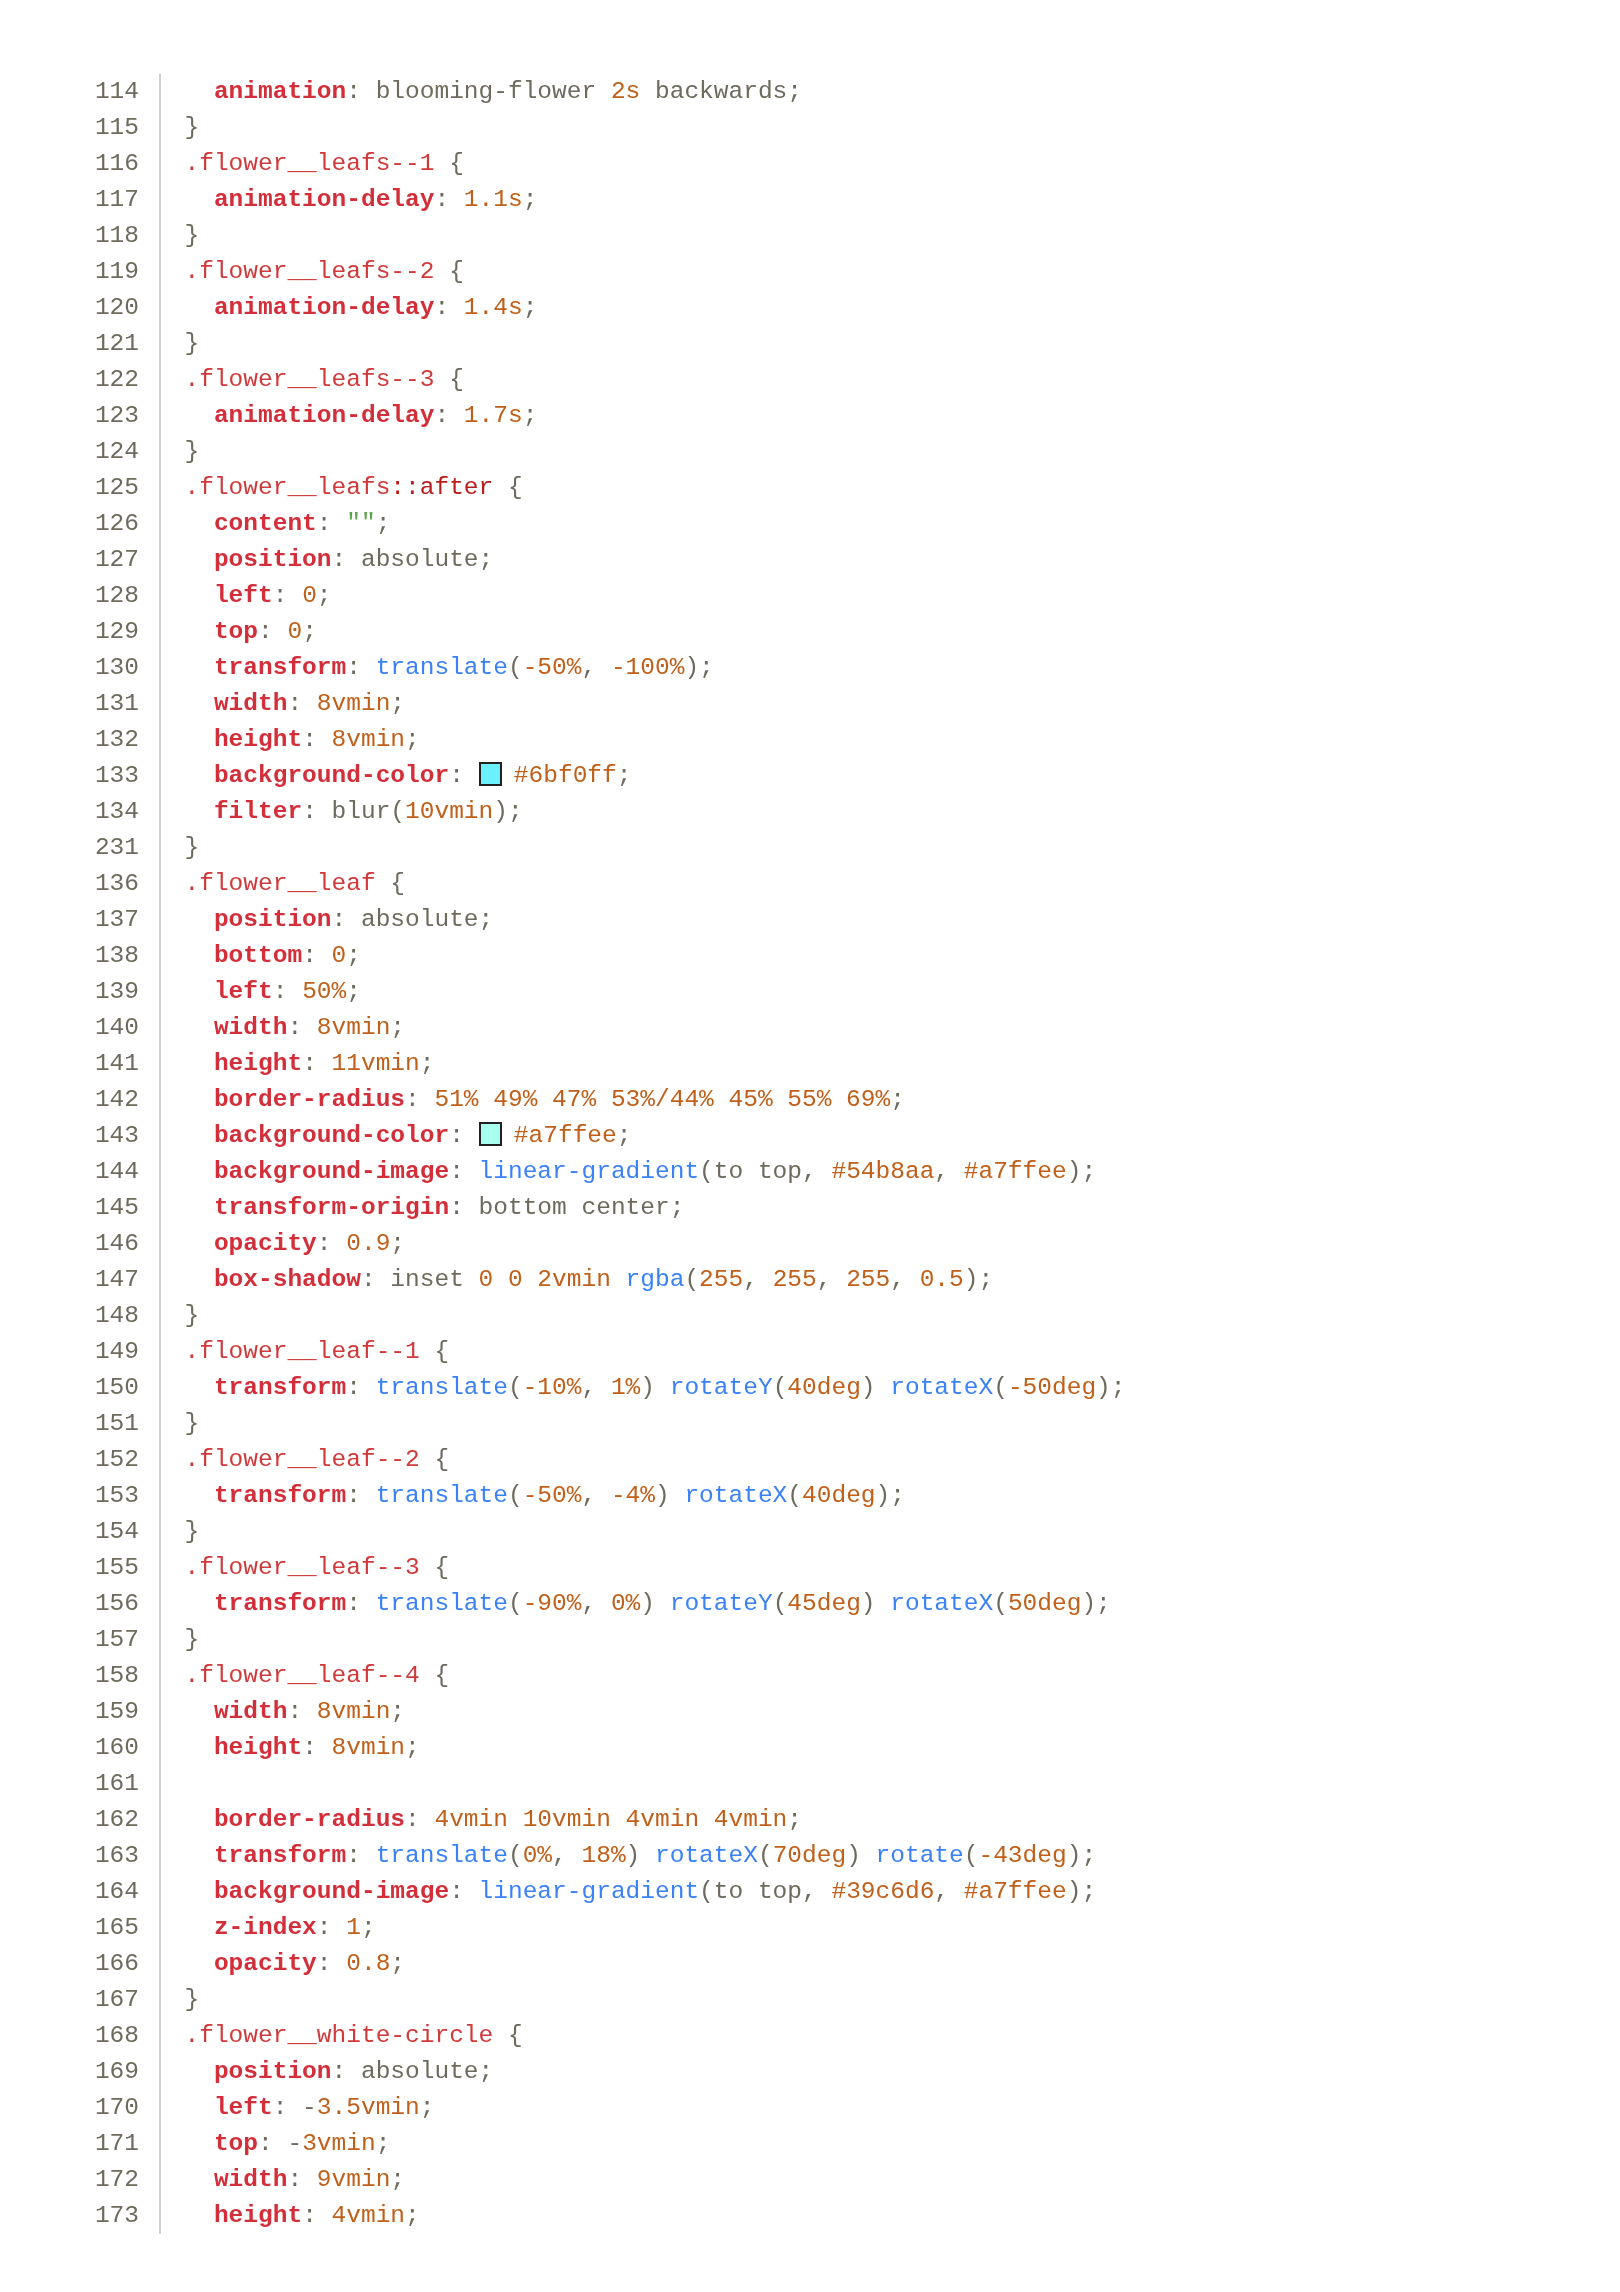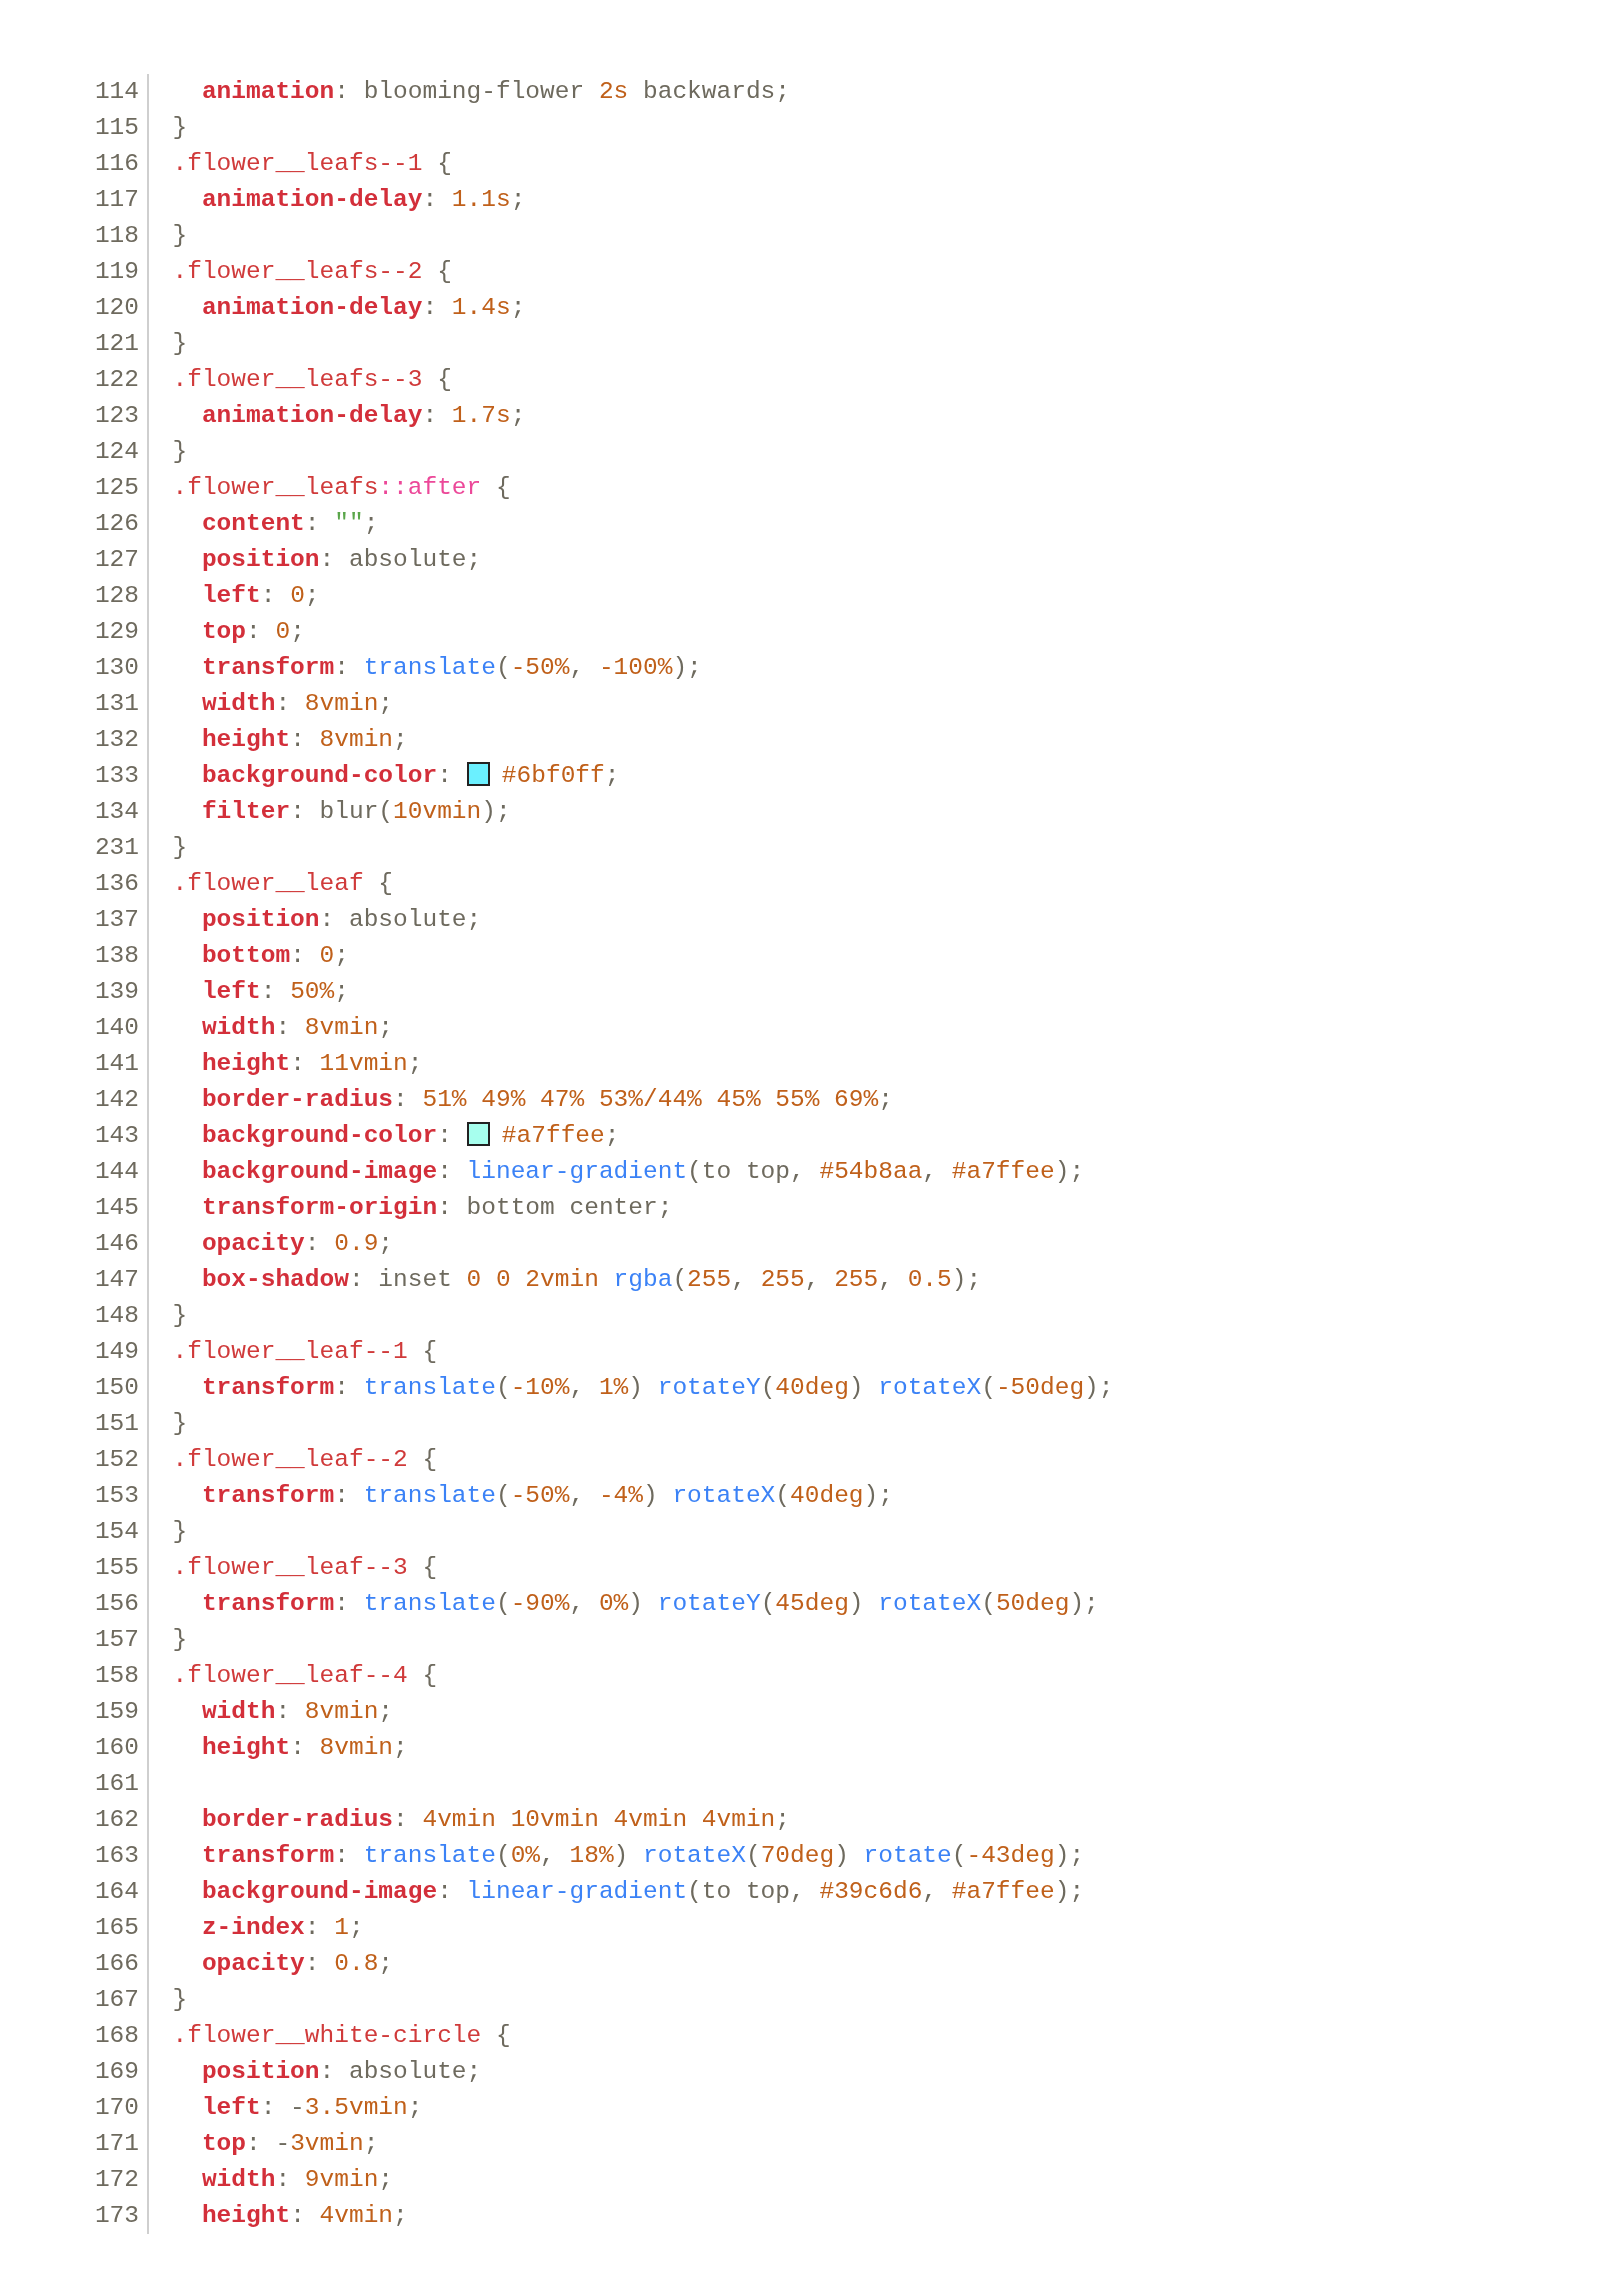--- a/index.html
+++ b/index.html
@@ -4,26 +4,26 @@
 <style>
   html, body { margin: 0; padding: 0; background: #ffffff; }
   body { width: 1620px; height: 2293px; position: relative; overflow: hidden; }
   .code-block {
     position: absolute; left: 78px; top: 74px;
     font-family: "Liberation Mono", "DejaVu Sans Mono", monospace;
     font-size: 24.5px;
   }
   .line { display: flex; height: 36px; line-height: 36px; white-space: pre; }
   .ln {
-    width: 61px; text-align: right; color: #6e6a5e; padding-right: 8px;
+    width: 61px; text-align: right; color: #6e6a5e; padding-right: 20px;
     border-right: 2px solid #cfcfcf; box-sizing: content-box;
   }
   .code { padding-left: 23.5px; color: #6e6a5e; }
   .sel { color: #d03a3a; margin-top: 24px; }
-  .pseudo { color: #ec4899; }
+  .pseudo { color: #b91c1c; }
   .prop { color: #d32f3a; font-weight: bold; text-align: center; }
   .num { color: #c0601a; }
   .fn { color: #3b82f6; }
   .str { color: #5aa64a; }
   .plain { color: #6e6a5e; }
   .swatch {
     display: inline-block; width: 23.5px; height: 23.5px; border: 2px solid #222;
     vertical-align: -3.9px; margin-right: 11.8px; box-sizing: border-box;
   }
 </style>

